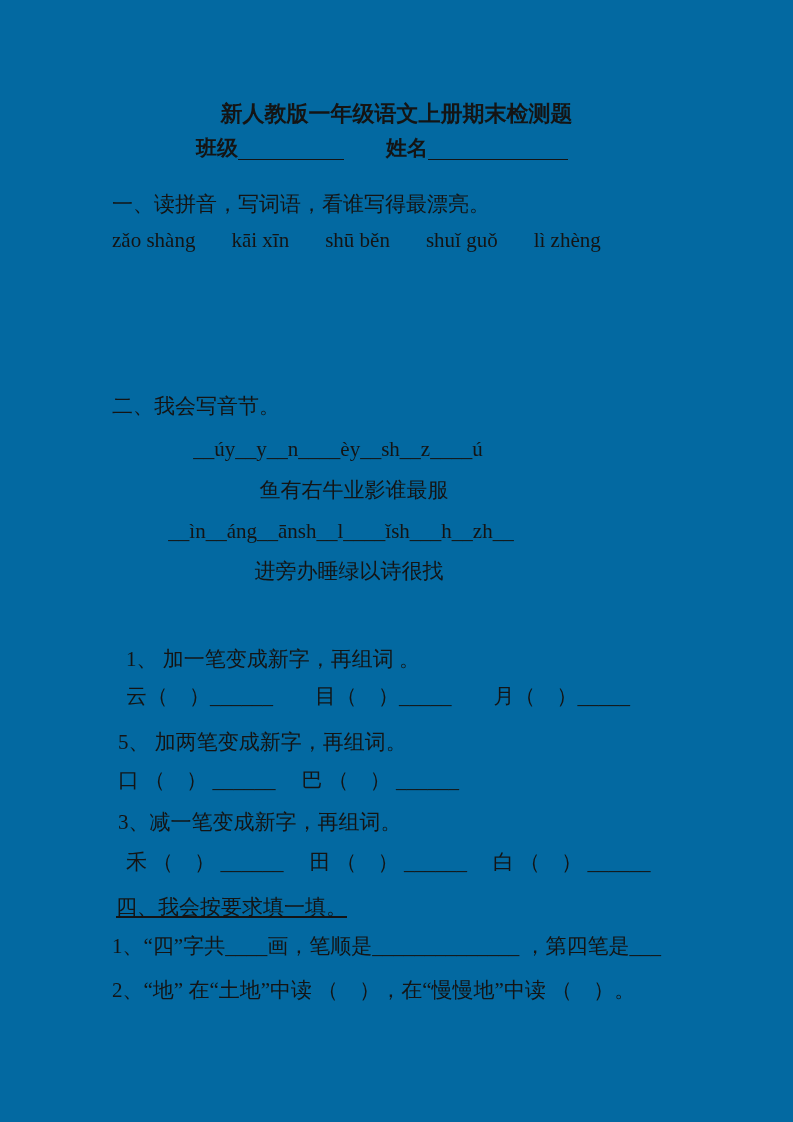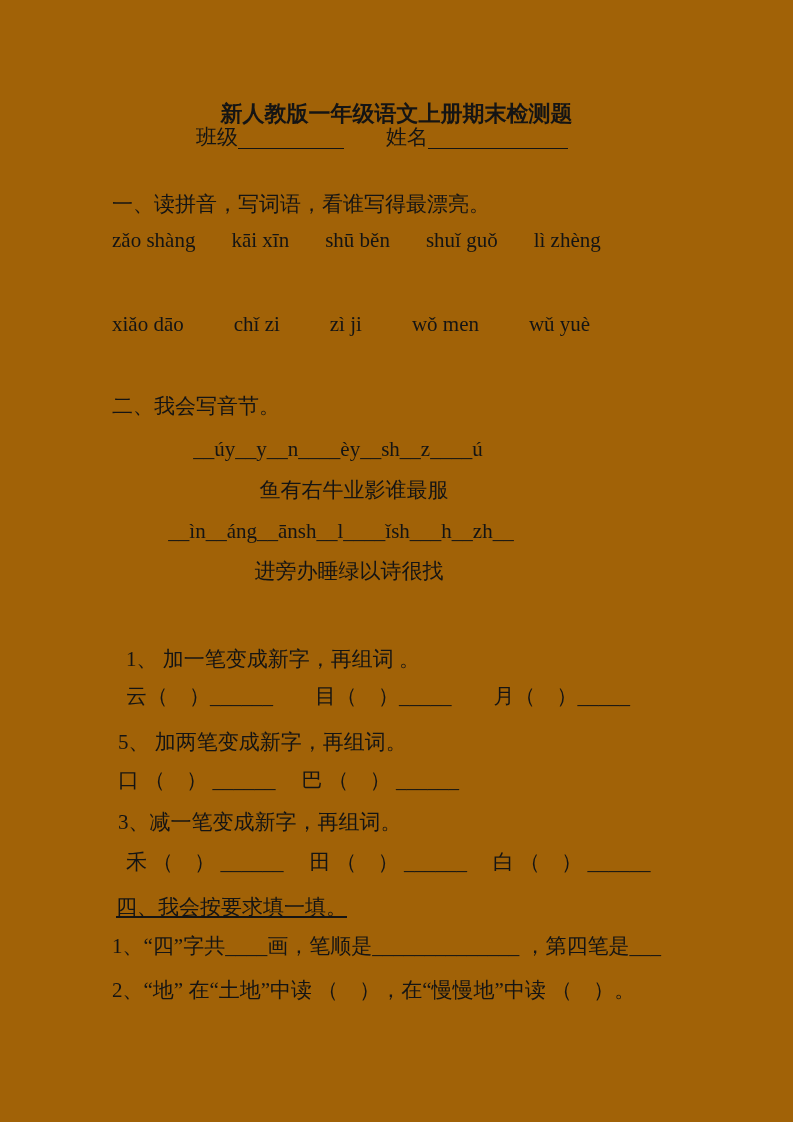--- a/index.html
+++ b/index.html
@@ -1,36 +1,36 @@
 <!DOCTYPE html>
 <html><head>
 <meta charset="utf-8">
 <style>
   html, body { margin: 0; padding: 0; background: #ffffff; }
   .page {
     position: relative;
     width: 793px;
     height: 1122px;
-    background: #a16207;
+    background: #0369a1;
     color: #141414;
     font-family: "Liberation Serif", "DejaVu Serif", serif;
     font-size: 21px;
     overflow: hidden;
   }
   .row { position: absolute; left: 112px; white-space: nowrap; }
 
   .title {
     left: 0; top: 99px; width: 793px;
     text-align: center;
     font-weight: bold;
     font-size: 22px;
     font-family: "Liberation Sans", "DejaVu Sans", sans-serif;
   }
 
-  .meta { top: 126px; left: 196px; display: flex; align-items: flex-end; }
+  .meta { top: 137px; left: 196px; display: flex; align-items: flex-end; font-weight: bold; }
   .meta .label { line-height: 1.1; }
   .uline { display: inline-block; border-bottom: 1.6px solid #141414; height: 22px; }
   .uline-class { width: 106px; }
   .uline-name  { width: 140px; }
   .meta-gap { display: inline-block; width: 42px; }
 
   .heading { font-size: 21px; }
   .h-s1 { top: 190px; }
   .h-s2 { top: 392px; }
   .h-s3 { top: 601px; left: 118px; }
@@ -77,27 +77,20 @@
   <div class="row heading h-s1">一、读拼音，写词语，看谁写得最漂亮。</div>
 
   <div class="row pinyin-row pinyin-1">
     <span>zǎo shàng</span>
     <span>kāi xīn</span>
     <span>shū běn</span>
     <span>shuǐ guǒ</span>
     <span>lì zhèng</span>
   </div>
 
-  <div class="row pinyin-row pinyin-2">
-    <span>xiǎo dāo</span>
-    <span>chǐ zi</span>
-    <span>zì ji</span>
-    <span>wǒ men</span>
-    <span>wǔ yuè</span>
-  </div>
 
   <div class="row heading h-s2">二、我会写音节。</div>
 
   <div class="row between syl-1">
     <span>__ú</span>
     <span>y__</span>
     <span>y__</span>
     <span>n__</span>
     <span>__è</span>
     <span>y__</span>

